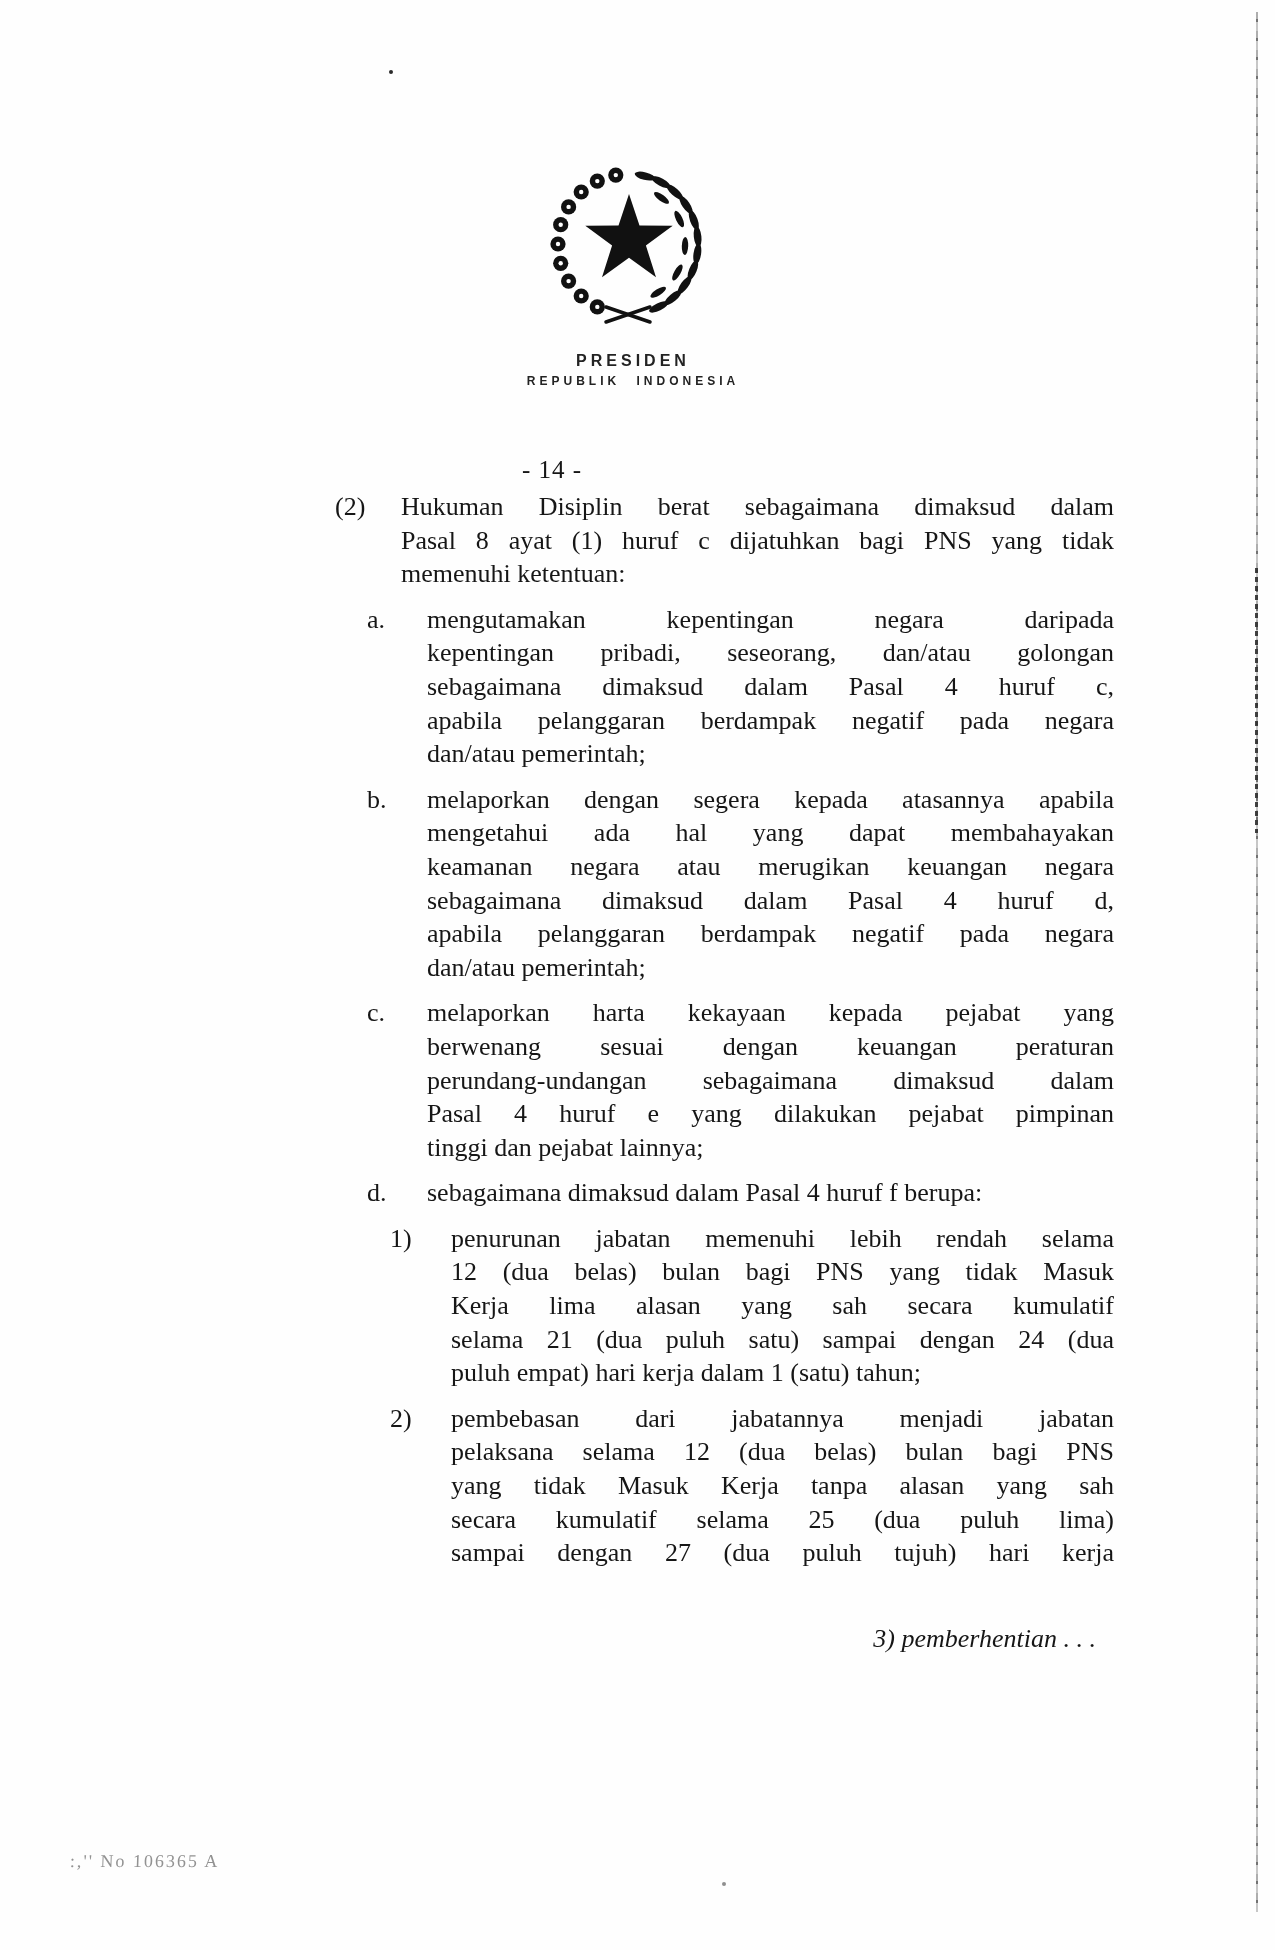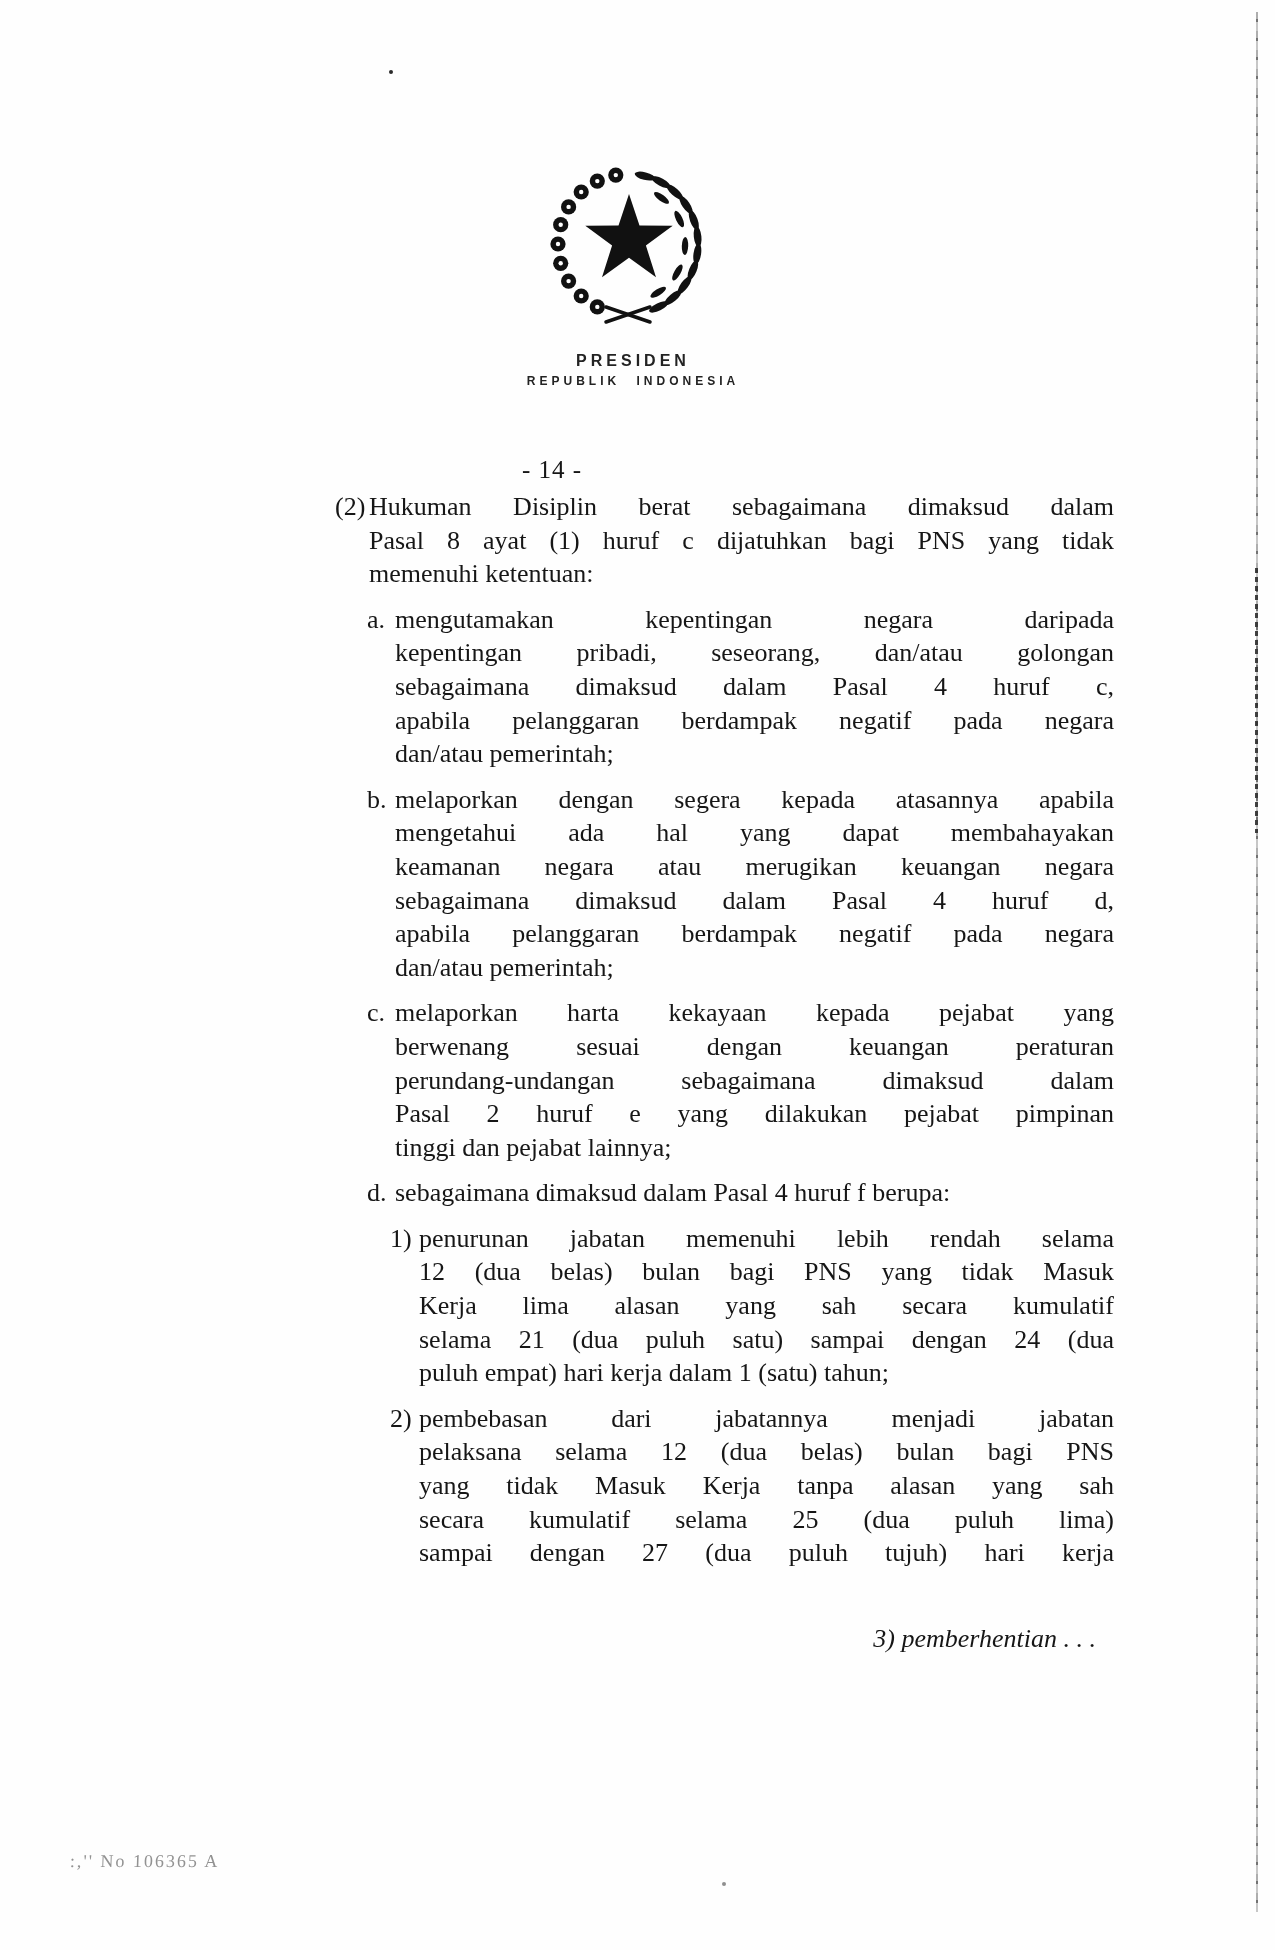--- a/index.html
+++ b/index.html
@@ -25,21 +25,21 @@
   .letterhead .l2 { font-size:12px; font-weight:700; letter-spacing:4px; word-spacing:9px; margin-top:4px; }
 
   .pagenum {
     position:absolute; top:456px; left:552px; transform:translateX(-50%);
     font-size:25px; letter-spacing:1px; white-space:nowrap;
   }
 
   
   .body { position:absolute; left:335px; top:490px; width:779px; font-size:26px; line-height:33.6px; }
 
-  .jline { text-align:justify; text-align-last:justify; }
+  .jline { text-align:justify; text-align-last:justify;margin-left:32px; }
   .jline.last { text-align-last:left; }
 
   .clause { position:relative; padding-left:34px; }
   .clause > .marker { position:absolute; left:0; top:0; }
 
   .item { position:relative; margin-left:32px; padding-left:28px; margin-top:12px; }
   .item > .marker { position:absolute; left:0; top:0; }
 
   .sub { position:relative; margin-left:55px; padding-left:29px; margin-top:12px; }
   .sub > .marker { position:absolute; left:0; top:0; }
@@ -178,21 +178,21 @@
           <div class="jline last">dan/atau pemerintah;</div>
         </div>
     </div>
 
     <div class="item">
       <span class="marker">c.</span>
       <div>
           <div class="jline">melaporkan harta kekayaan kepada pejabat yang</div>
           <div class="jline">berwenang sesuai dengan keuangan peraturan</div>
           <div class="jline">perundang-undangan sebagaimana dimaksud dalam</div>
-          <div class="jline">Pasal 2 huruf e yang dilakukan pejabat pimpinan</div>
+          <div class="jline">Pasal 4 huruf e yang dilakukan pejabat pimpinan</div>
           <div class="jline last">tinggi dan pejabat lainnya;</div>
         </div>
     </div>
 
     <div class="item">
       <span class="marker">d.</span>
       <div>
           <div class="jline last">sebagaimana dimaksud dalam Pasal 4 huruf f berupa:</div>
         </div>
     </div>

